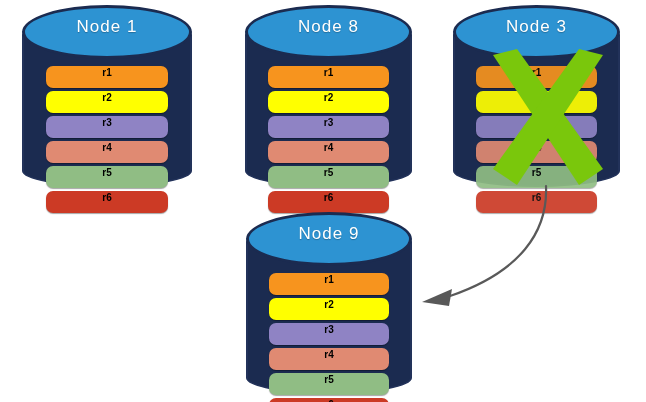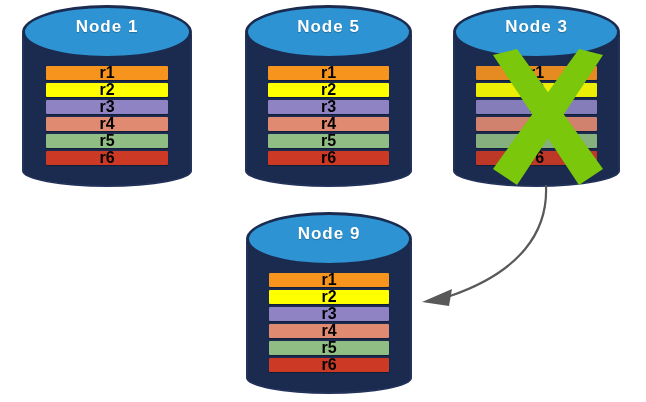--- a/index.html
+++ b/index.html
@@ -56,40 +56,40 @@
   }
 
   .cyl-label {
     position: absolute;
     left: 0;
     top: 12px;
     width: 100%;
     text-align: center;
     color: #ffffff;
     font-size: 17px;
-    font-weight: bold;
+    font-weight: normal;
     letter-spacing: 1px;
     z-index: 4;
     text-shadow: 0 1px 1px rgba(0,0,0,0.25);
   }
 
   .bars {
     position: absolute;
     left: 14%;
     top: 61px;
     width: 72%;
     z-index: 2;
   }
 
   .bar {
-    height: 14px;
+    height: 22px;
     margin-bottom: 3px;
-    border-radius: 1px;
+    border-radius: 7px;
     text-align: center;
-    font-size: 16px;
+    font-size: 10px;
     font-weight: bold;
     color: #000000;
     line-height: 14px;
     box-sizing: border-box;
     box-shadow: 0 1px 1px rgba(0,0,0,0.35);
   }
 
   
   #node-1 { left: 22px;  top: 5px;   width: 170px; height: 182px; }
   #node-2 { left: 245px; top: 5px;   width: 167px; height: 182px; }
@@ -136,21 +136,21 @@
       <div class="bar" style="background: rgb(143, 131, 196);">r3</div>
       <div class="bar" style="background: rgb(224, 138, 114);">r4</div>
       <div class="bar" style="background: rgb(144, 189, 132);">r5</div>
       <div class="bar" style="background: rgb(204, 58, 37);">r6</div>
     </div>
   </div>
 
   <div class="node" id="node-2">
     <div class="cyl-body"></div>
     <div class="cyl-top"></div>
-    <div class="cyl-label">Node  5</div>
+    <div class="cyl-label">Node  8</div>
     <div class="bars">
       <div class="bar" style="background: rgb(247, 148, 30);">r1</div>
       <div class="bar" style="background: rgb(255, 255, 0);">r2</div>
       <div class="bar" style="background: rgb(143, 131, 196);">r3</div>
       <div class="bar" style="background: rgb(224, 138, 114);">r4</div>
       <div class="bar" style="background: rgb(144, 189, 132);">r5</div>
       <div class="bar" style="background: rgb(204, 58, 37);">r6</div>
     </div>
   </div>
 

